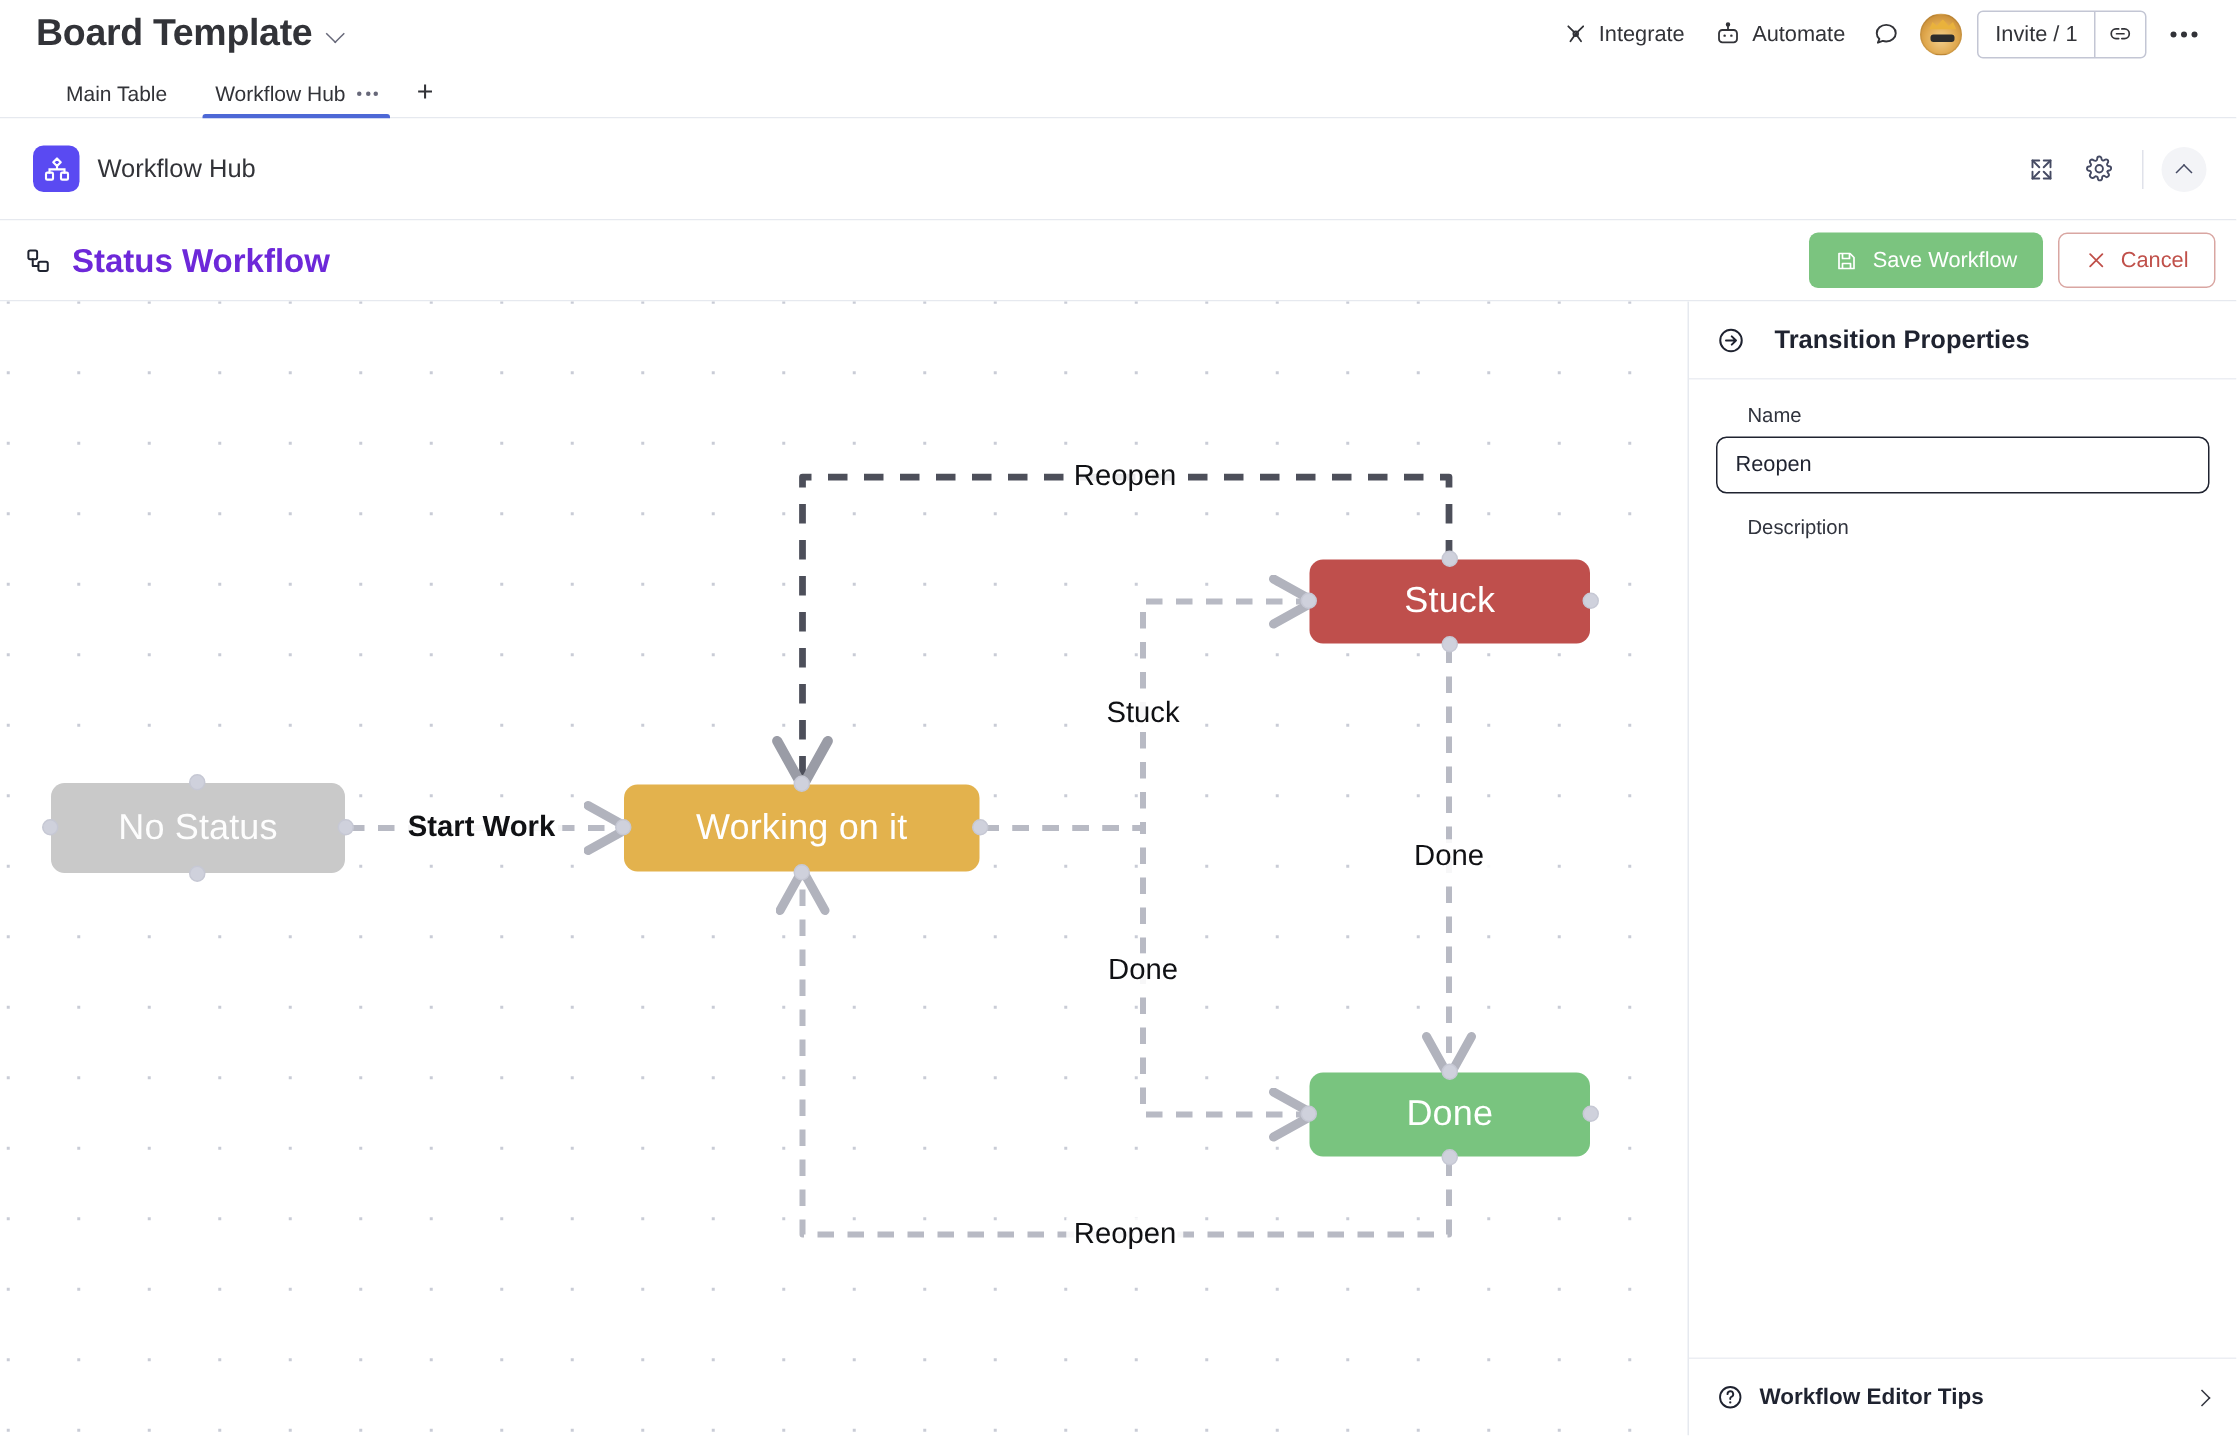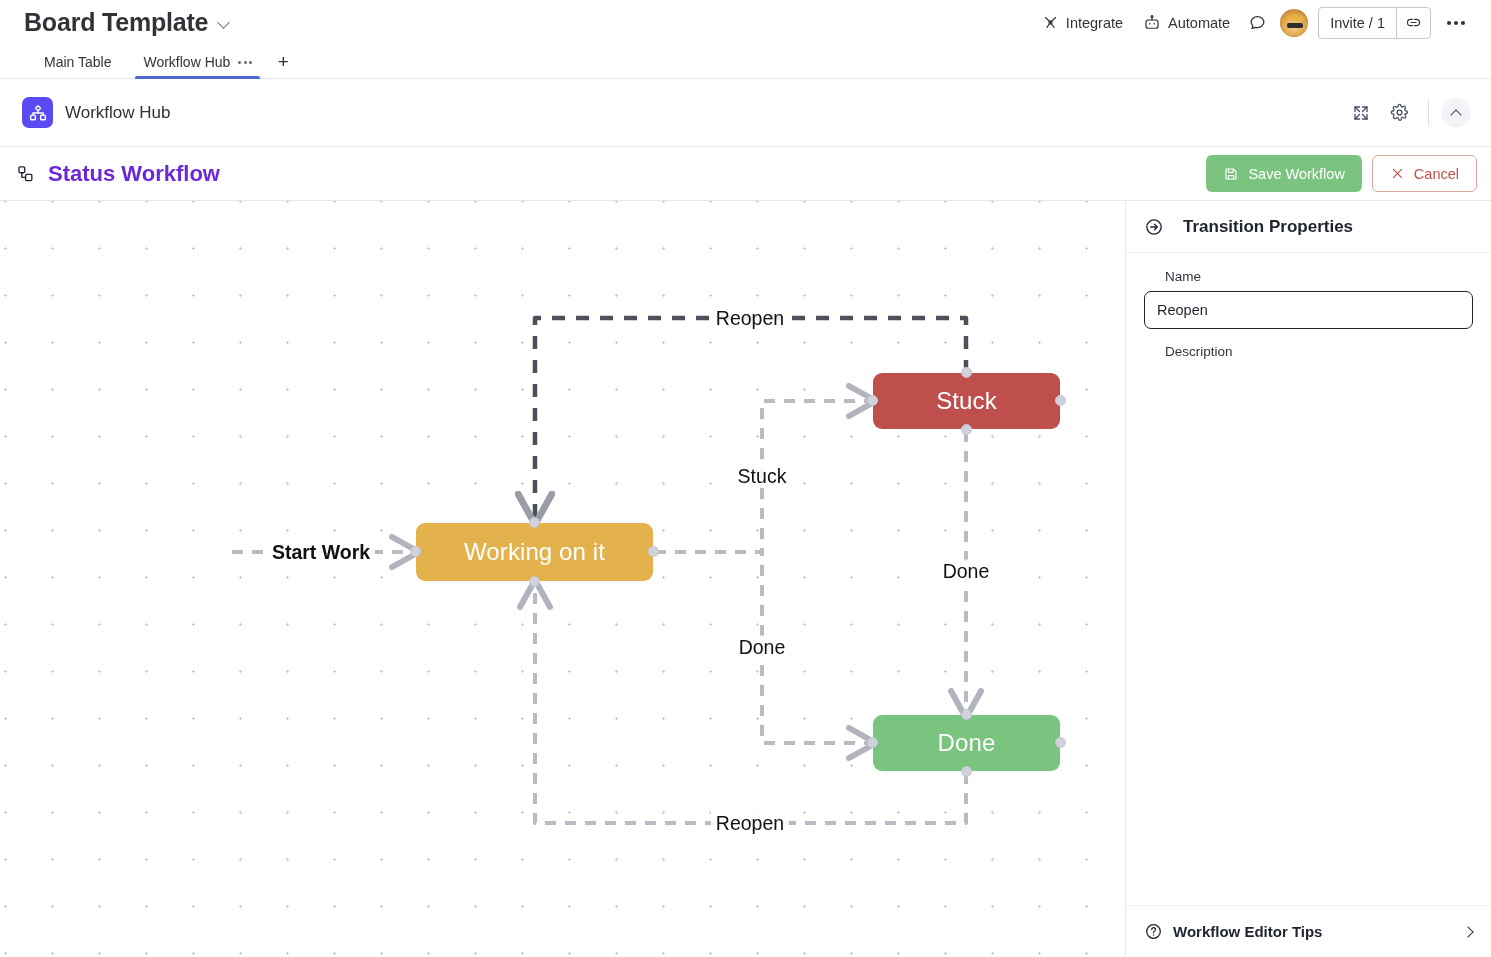--- a/index.html
+++ b/index.html
@@ -372,20 +372,27 @@
 
       <path d="M655 351 H762 V542 H873" fill="none" stroke="#b8bac4" stroke-width="4" stroke-dasharray="11 9" stroke-linejoin="round" marker-end="url(#arrow-gray)"></path>
 
       <path d="M966 230 V514" fill="none" stroke="#b8bac4" stroke-width="4" stroke-dasharray="11 9" marker-end="url(#arrow-gray)"></path>
 
       <path d="M966 172 V117 H535 V320" fill="none" stroke="#4d4f5a" stroke-width="4.5" stroke-dasharray="13 11" stroke-linejoin="round" marker-end="url(#arrow-dark)"></path>
 
       <path d="M966 572 V622 H535 V382" fill="none" stroke="#b8bac4" stroke-width="4" stroke-dasharray="11 9" stroke-linejoin="round" marker-end="url(#arrow-gray)"></path>
     </svg>
 
+    <div class="node node-no-status" style="left:34px; top:321px; width:196px; height:60px;">
+      <span>No Status</span>
+      <span class="handle" style="left:-6px; top:24px;"></span>
+      <span class="handle" style="right:-6px; top:24px;"></span>
+      <span class="handle" style="left:92px; top:-6px;"></span>
+      <span class="handle" style="left:92px; bottom:-6px;"></span>
+    </div>
 
     <div class="node node-working" style="left:416px; top:322px; width:237px; height:58px;">
       <span>Working on it</span>
       <span class="handle" style="left:-6px; top:23px;"></span>
       <span class="handle" style="right:-6px; top:23px;"></span>
       <span class="handle" style="left:113px; top:-6px;"></span>
       <span class="handle" style="left:113px; bottom:-6px;"></span>
     </div>
 
     <div class="node node-stuck" style="left:873px; top:172px; width:187px; height:56px;">

